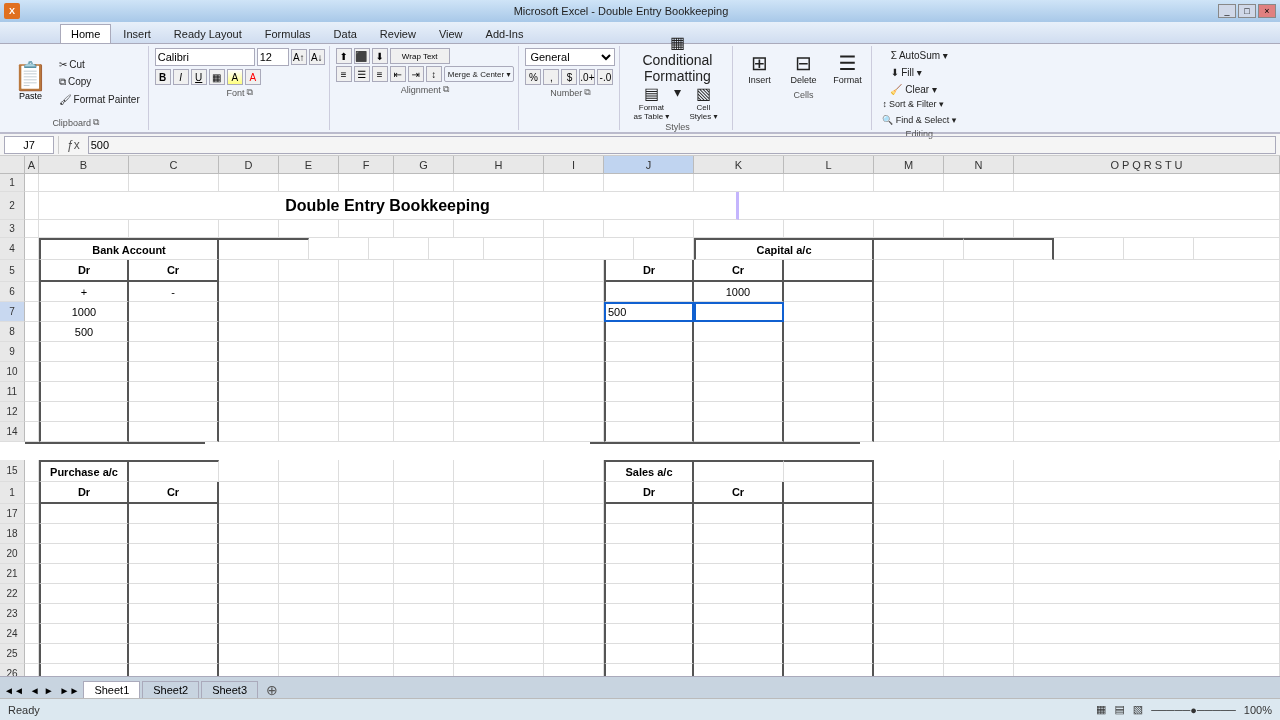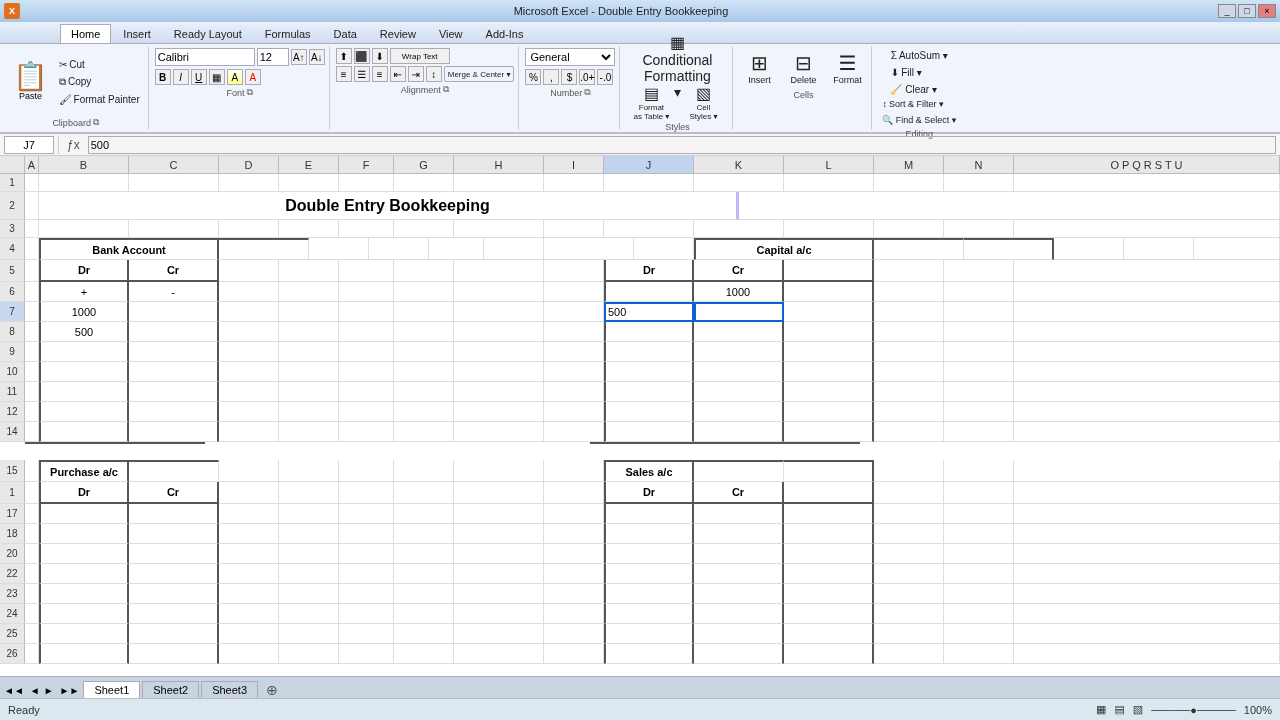--- a/index.html
+++ b/index.html
@@ -880,20 +880,38 @@
         <div class="cell cw-h"></div>
         <div class="cell cw-i"></div>
         <div class="cell cw-j" style="border-left:2px solid #555;border-right:2px solid #555;"></div>
         <div class="cell cw-k" style="border-right:2px solid #555;"></div>
         <div class="cell cw-l" style="border-right:2px solid #555;"></div>
         <div class="cell cw-m"></div>
         <div class="cell cw-n"></div>
         <div class="cell" style="flex:1;"></div>
       </div>
       <div class="sheet-row" style="height:20px;">
+        <div class="row-num cw-rn">21</div>
+        <div class="cell cw-a"></div>
+        <div class="cell cw-b" style="border-left:2px solid #555;border-right:2px solid #555;"></div>
+        <div class="cell cw-c" style="border-right:2px solid #555;"></div>
+        <div class="cell cw-d"></div>
+        <div class="cell cw-e"></div>
+        <div class="cell cw-f"></div>
+        <div class="cell cw-g"></div>
+        <div class="cell cw-h"></div>
+        <div class="cell cw-i"></div>
+        <div class="cell cw-j" style="border-left:2px solid #555;border-right:2px solid #555;"></div>
+        <div class="cell cw-k" style="border-right:2px solid #555;"></div>
+        <div class="cell cw-l" style="border-right:2px solid #555;"></div>
+        <div class="cell cw-m"></div>
+        <div class="cell cw-n"></div>
+        <div class="cell" style="flex:1;"></div>
+      </div>
+      <div class="sheet-row" style="height:20px;">
         <div class="row-num cw-rn">22</div>
         <div class="cell cw-a"></div>
         <div class="cell cw-b" style="border-left:2px solid #555;border-right:2px solid #555;"></div>
         <div class="cell cw-c" style="border-right:2px solid #555;"></div>
         <div class="cell cw-d"></div>
         <div class="cell cw-e"></div>
         <div class="cell cw-f"></div>
         <div class="cell cw-g"></div>
         <div class="cell cw-h"></div>
         <div class="cell cw-i"></div>

